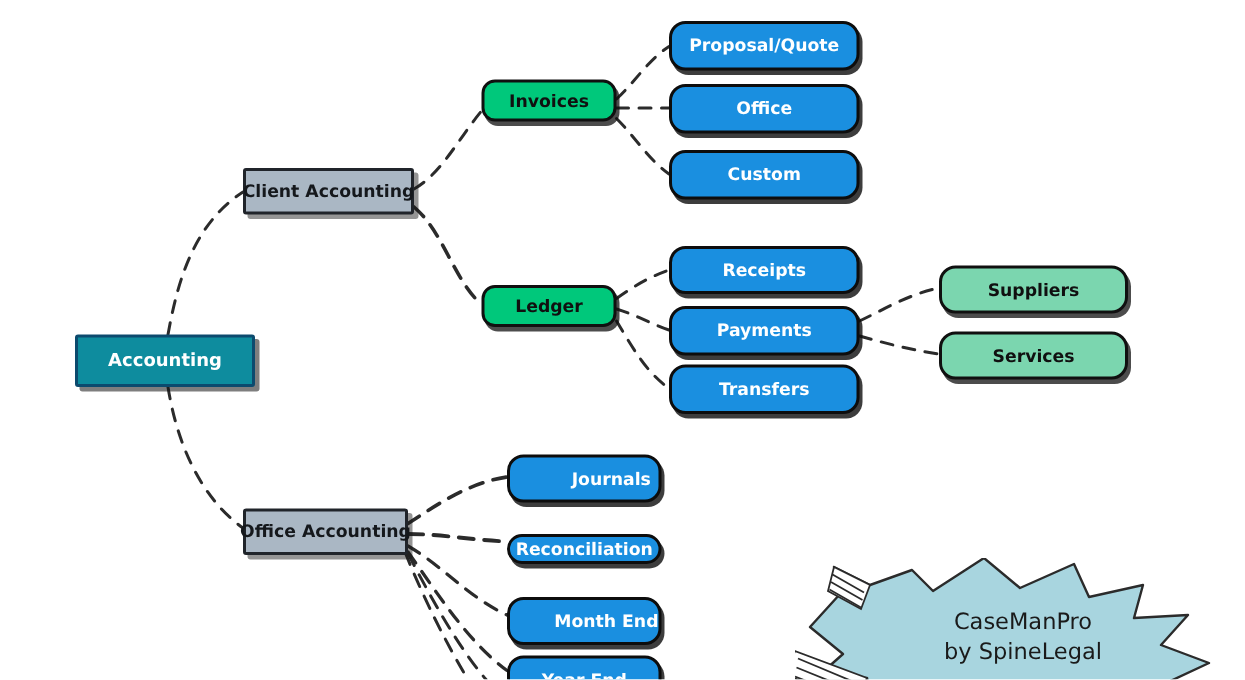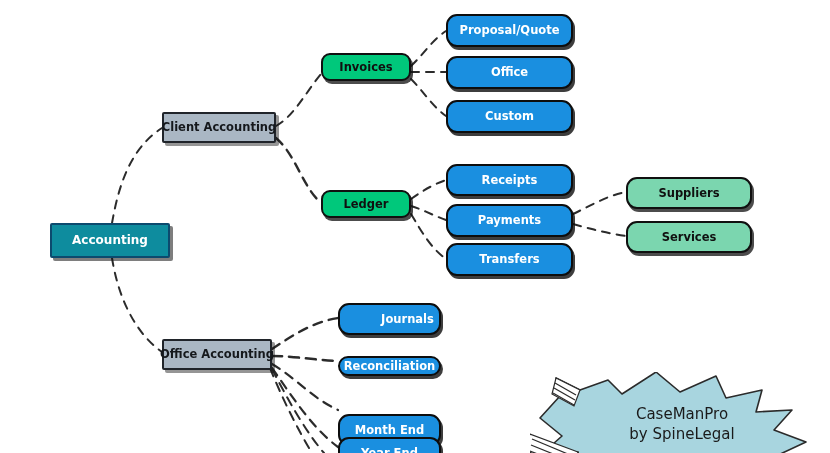--- a/index.html
+++ b/index.html
@@ -200,21 +200,21 @@
   </div>
 
   <div class="node blue" style="left:338px; top:303px; width:103px; height:32px;padding-left:36px;">
     <span>Journals</span>
   </div>
 
   <div class="node blue" style="left:338px; top:356px; width:103px; height:20px;">
     <span>Reconciliation</span>
   </div>
 
-  <div class="node blue" style="left:338px; top:414px; width:103px; height:32px;">
+  <div class="node blue" style="left:338px; top:398px; width:103px; height:32px;justify-content:flex-end;">
     <span>Month End</span>
   </div>
 
   <div class="node blue" style="left:338px; top:437px; width:103px; height:32px;">
     <span>Year End</span>
   </div>
 
   <svg id="badge" viewBox="0 0 300 95" xmlns="http://www.w3.org/2000/svg">
     <polygon points="10,46 30,24 26,6 50,18 78,8 92,22 126,0 150,20 186,4 196,26 232,18 226,40 262,38 244,58 276,70 246,84 266,100 226,98 214,118 188,100 160,116 134,98 104,112 84,94 52,100 48,80 14,80 32,64" fill="#a8d5df" stroke="#2b2b2b" stroke-width="1.6" stroke-linejoin="round"></polygon>
     <g stroke="#2b2b2b" stroke-width="1.2" fill="#ffffff">

